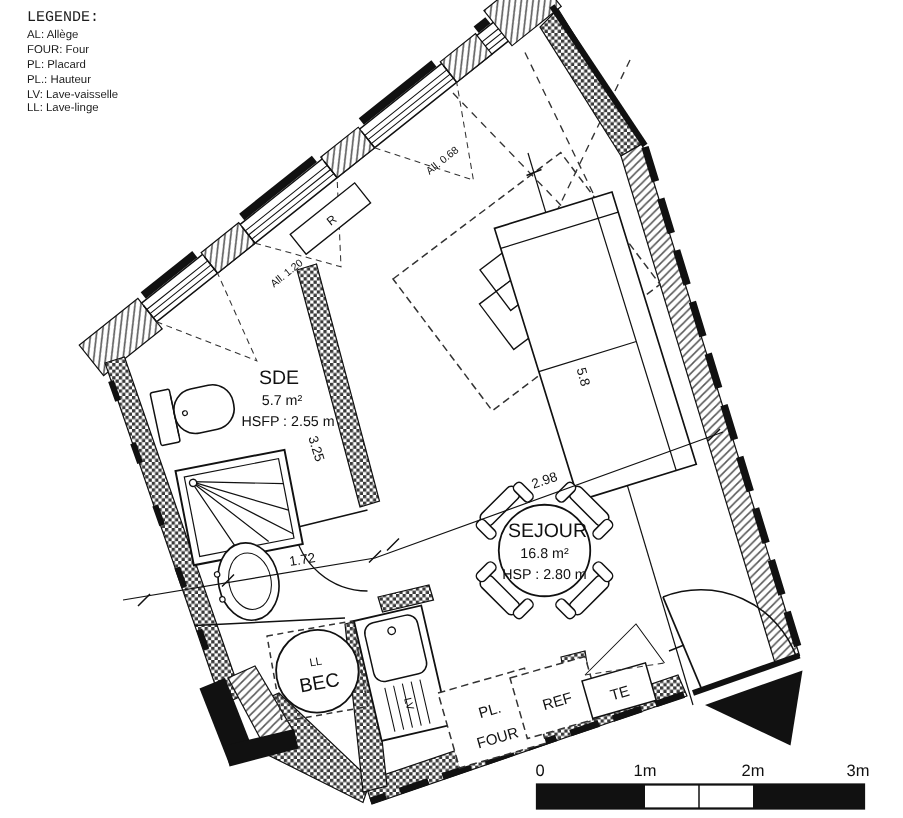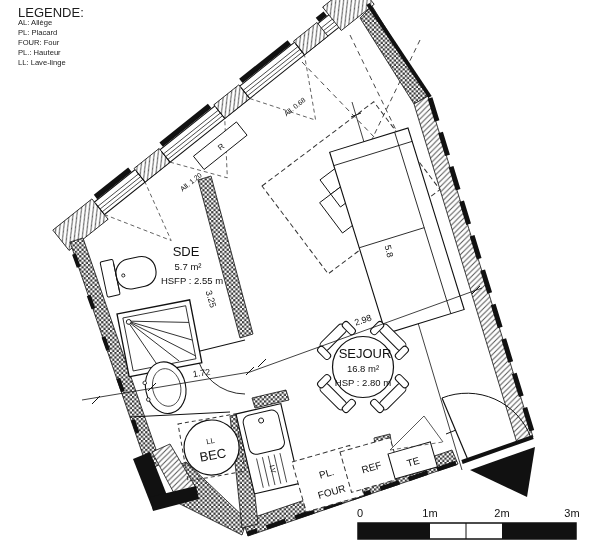--- a/index.html
+++ b/index.html
@@ -1,19 +1,19 @@
 <!DOCTYPE html>
 <html><head>
 <meta charset="utf-8">
 <style>
   html,body{margin:0;padding:0;background:#fff;}
   #stage{position:relative;width:602px;height:545px;background:#ffffff;overflow:hidden;
          font-family:"Liberation Sans", sans-serif;color:#111;}
   #legend{position:absolute;left:18px;top:8px;font-size:7.6px;line-height:9.9px;color:#1c1c1c;}
-  #legend .t{font-size:13px;}
+  #legend .t{font-size:10px;font-family:Liberation Mono, monospace;}
   svg{position:absolute;left:0;top:0;}
   svg text{font-family:"Liberation Sans", sans-serif;fill:#111;}
 </style>
 </head>
 <body>
 
 <div id="stage">
 
   <svg width="602" height="545" viewBox="0 0 602 545">
     <defs>
@@ -233,19 +233,20 @@
       <rect x="358" y="523" width="218" height="16" fill="#fff" stroke="#111" stroke-width="1.5"></rect>
       <rect x="358" y="523" width="72" height="16" fill="#111"></rect>
       <rect x="502" y="523" width="74" height="16" fill="#111"></rect>
       <line x1="466" y1="523" x2="466" y2="539" stroke="#111" stroke-width="1"></line>
     </g>
   </svg>
 
   <div id="legend">
     <div class="t">LEGENDE:</div>
     <div>AL: Allège</div>
+    <div>FOUR: Four</div>
     <div>PL: Placard</div>
-    <div>FOUR: Four</div>
     <div>PL.: Hauteur</div>
+    <div>LV: Lave-vaisselle</div>
     <div>LL: Lave-linge</div>
   </div>
 
 </div>
 
 </body></html>

